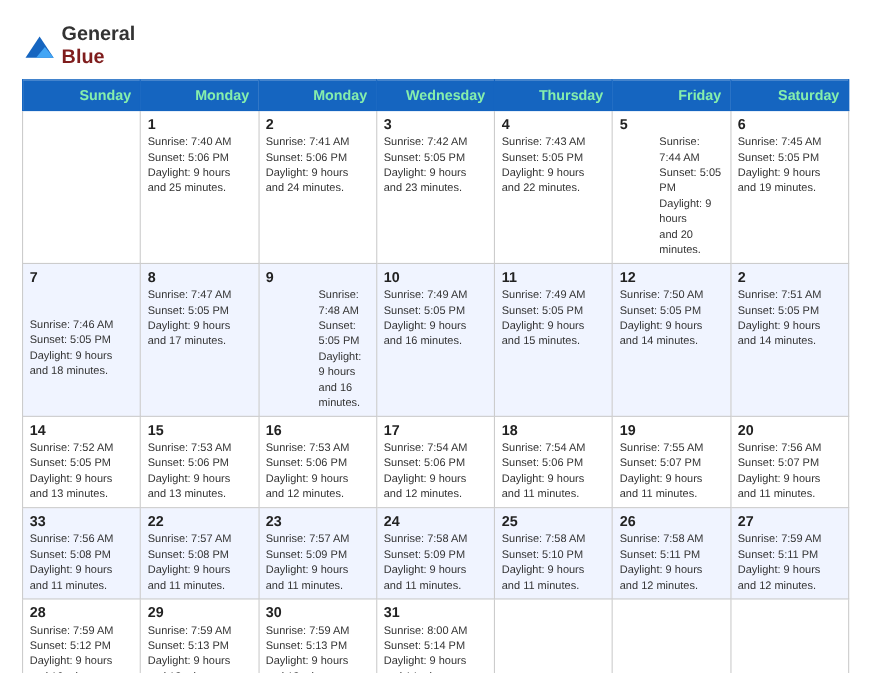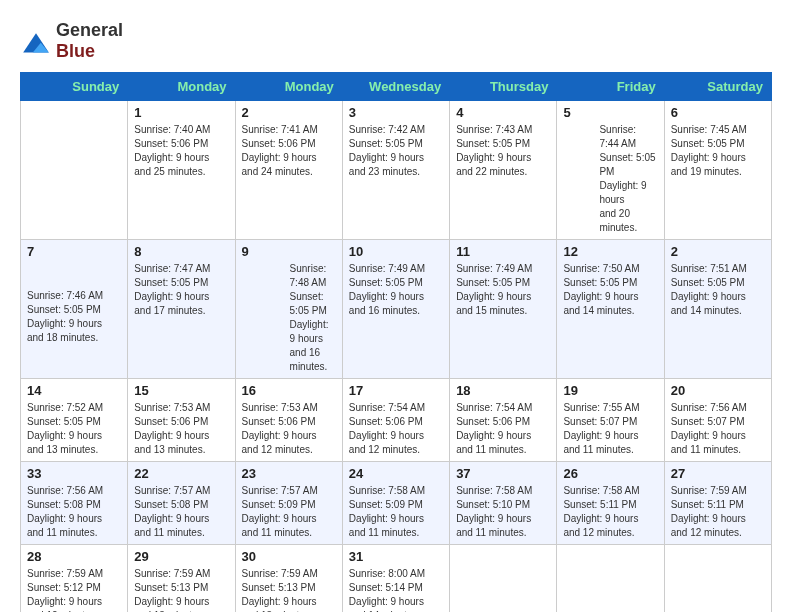--- a/index.html
+++ b/index.html
@@ -283,21 +283,21 @@
 and 11 minutes.</div>
         </td>
         <td>
           <div class="day-number">24</div>
           <div class="day-info" style="white-space: pre-line;">Sunrise: 7:58 AM
 Sunset: 5:09 PM
 Daylight: 9 hours
 and 11 minutes.</div>
         </td>
         <td>
-          <div class="day-number">37</div>
+          <div class="day-number">25</div>
           <div class="day-info" style="white-space: pre-line;">Sunrise: 7:58 AM
 Sunset: 5:10 PM
 Daylight: 9 hours
 and 11 minutes.</div>
         </td>
         <td>
           <div class="day-number">26</div>
           <div class="day-info" style="white-space: pre-line;">Sunrise: 7:58 AM
 Sunset: 5:11 PM
 Daylight: 9 hours

